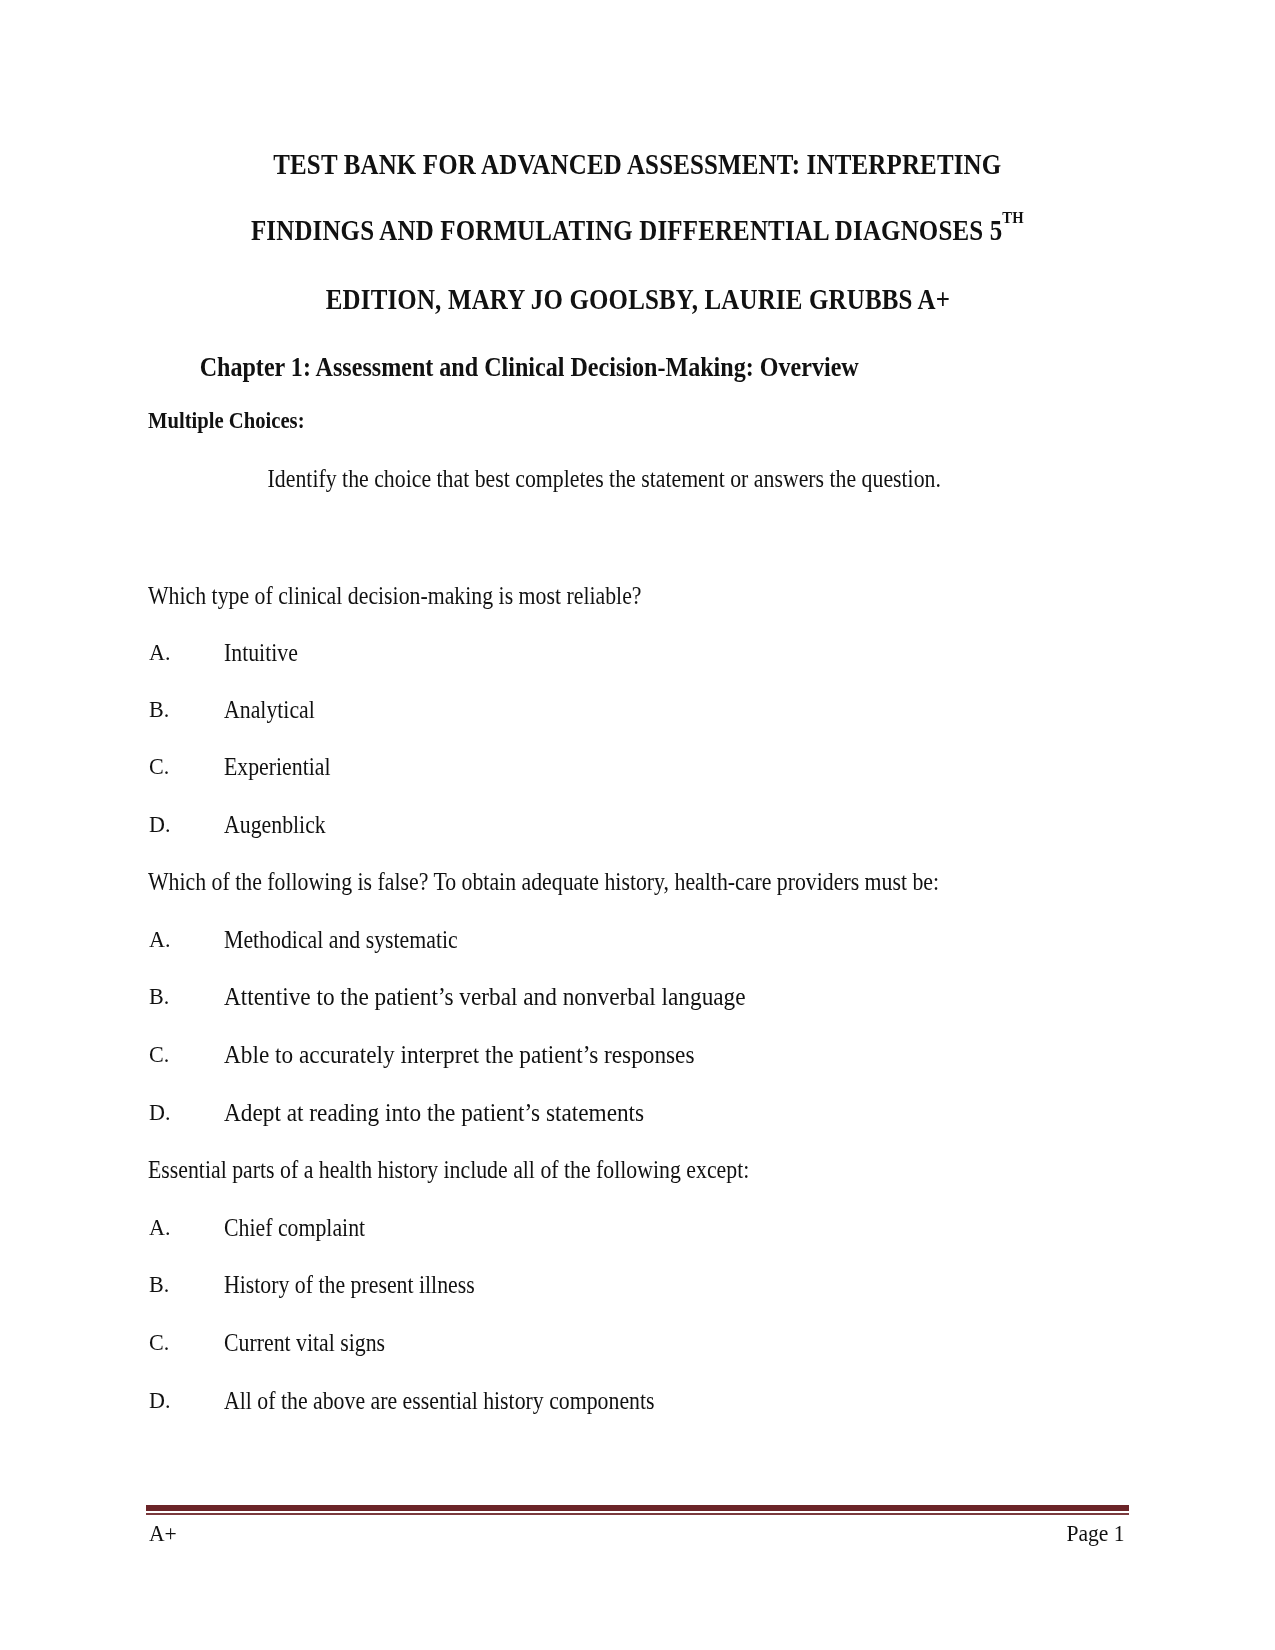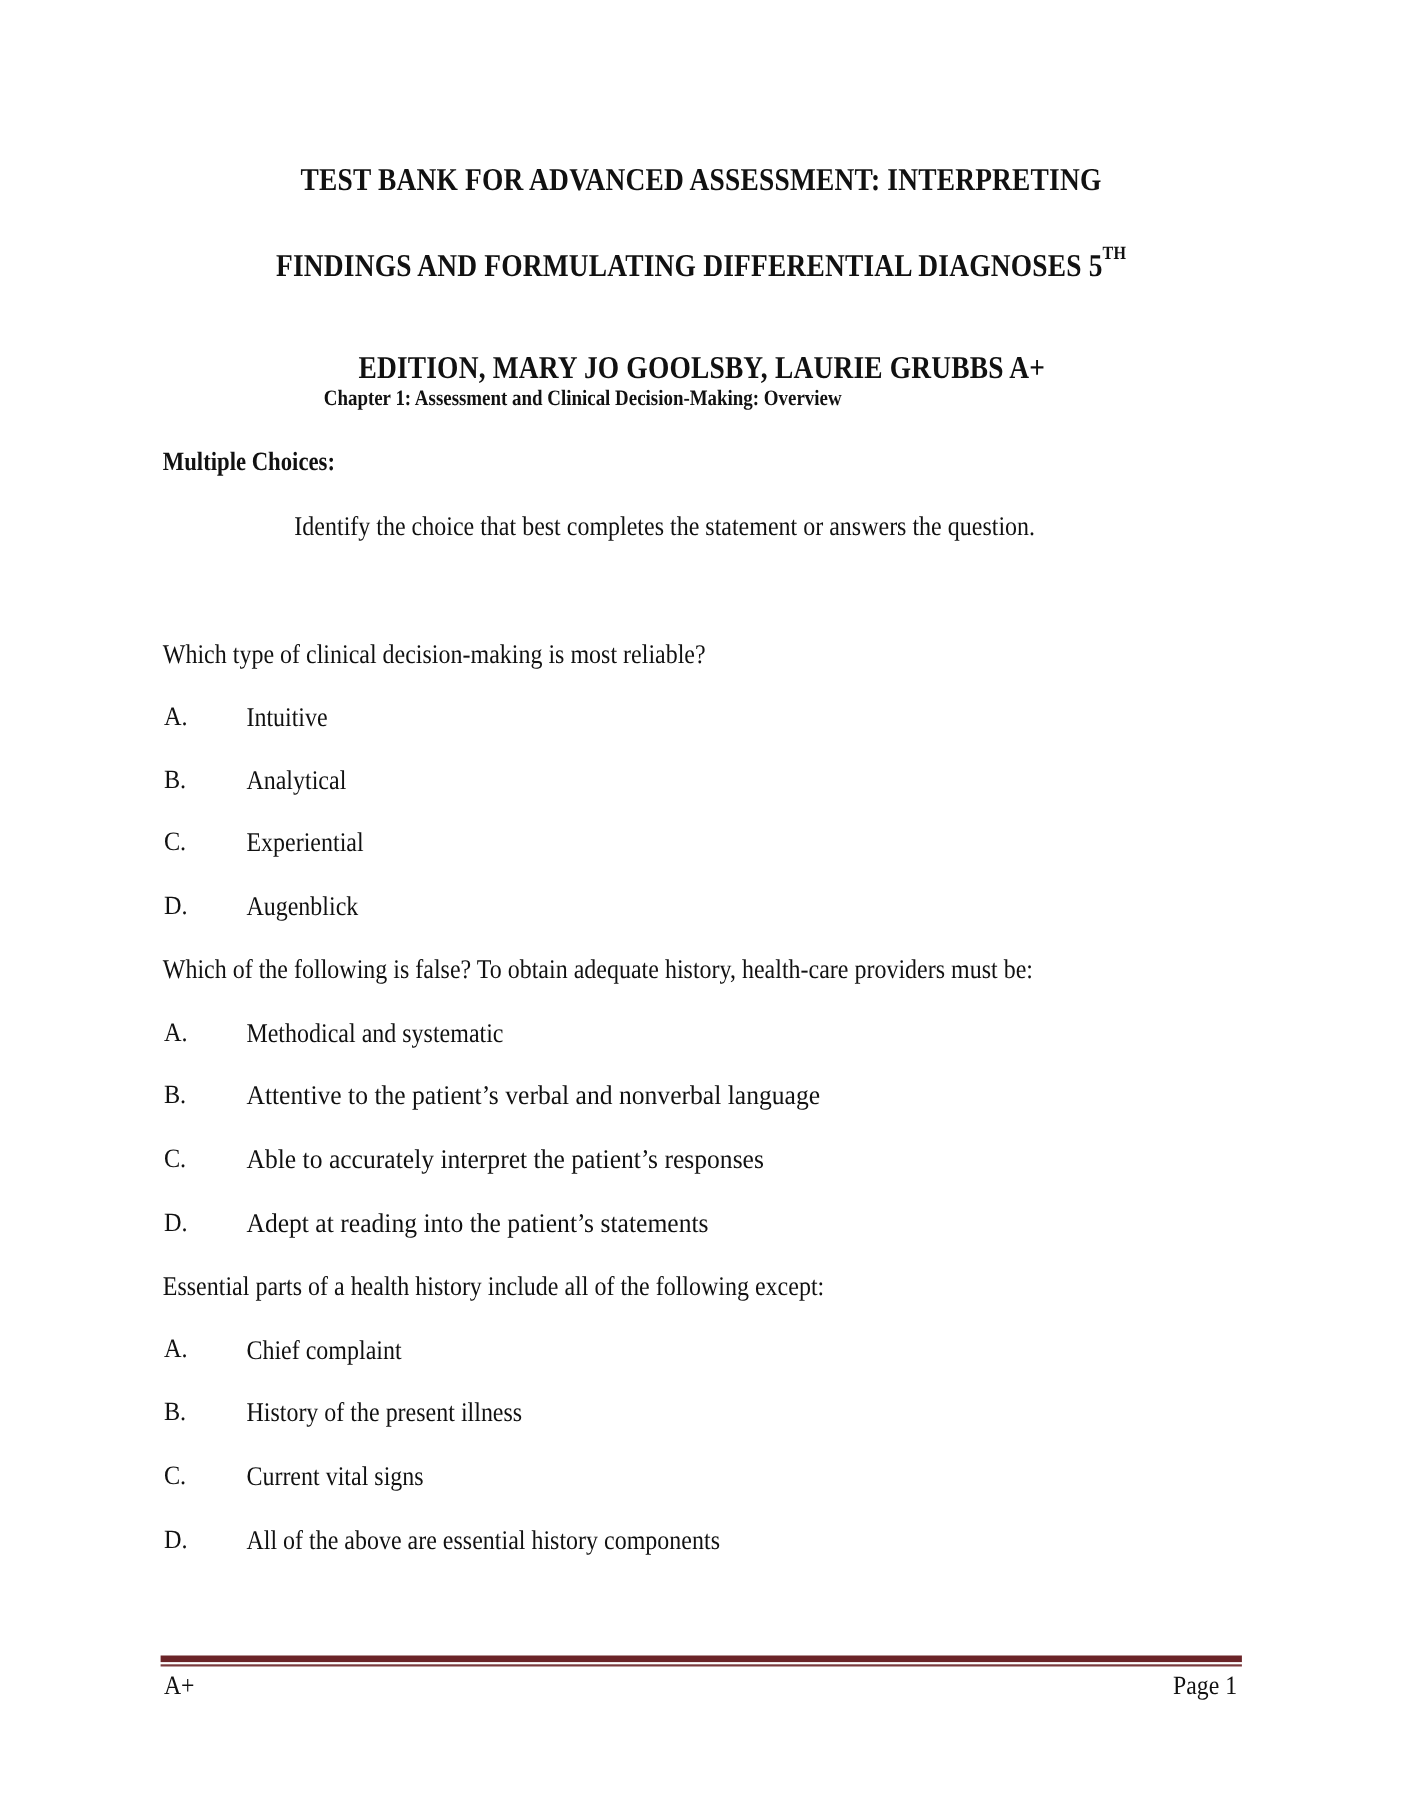--- a/index.html
+++ b/index.html
@@ -7,21 +7,21 @@
   .abs { position: absolute; white-space: nowrap; }
   .title-line {
     left: 0; width: 1275px; text-align: center;
     font-family: "Liberation Serif", serif; font-weight: bold;
     font-size: 29px; letter-spacing: 0.2px;
   }
   .title-inner { display: inline-block; transform: scaleX(0.86); transform-origin: center; }
   .title-inner sup { font-size: 17px; vertical-align: top; position: relative; top: -6px; }
   .chapter {
     left: 0; width: 1059px; text-align: center;
-    font-family: "Liberation Serif", serif; font-weight: bold; font-size: 20px;
+    font-family: "Liberation Serif", serif; font-weight: bold; font-size: 28px;
   }
   .chapter-inner { display: inline-block; transform: scaleX(0.86); transform-origin: center; }
   .section {
     left: 148px; font-family: "Liberation Serif", serif; font-weight: bold; font-size: 24px;
     transform: scaleX(0.86); transform-origin: left center;
   }
   .instr {
     left: 0; width: 1206px; text-align: center;
     font-family: "Liberation Serif", serif; font-size: 24.5px;
   }
@@ -49,24 +49,24 @@
     right: 150px; top: 1520px; font-family: "Liberation Serif", serif; font-size: 24px;
     transform: scaleX(0.9); transform-origin: right center;
   }
 </style>
 </head>
 <body>
 
 <div class="abs title-line" style="top:148px;">
   <span class="title-inner">TEST BANK FOR ADVANCED ASSESSMENT: INTERPRETING</span>
 </div>
-<div class="abs title-line" style="top:226px;">
+<div class="abs title-line" style="top:214px;">
   <span class="title-inner"><span>FINDINGS AND FORMULATING DIFFERENTIAL DIAGNOSES 5</span><sup>TH</sup></span>
 </div>
-<div class="abs title-line" style="top:283px;margin-top:36px;">
+<div class="abs title-line" style="top:283px;">
   <span class="title-inner">EDITION, MARY JO GOOLSBY, LAURIE GRUBBS A+</span>
 </div>
 
 <div class="abs chapter" style="top:351px;">
   <span class="chapter-inner">Chapter 1: Assessment and Clinical Decision-Making: Overview</span>
 </div>
 
 <div class="abs section" style="top:407px;">Multiple Choices:</div>
 
 <div class="abs instr" style="top:465px;">

